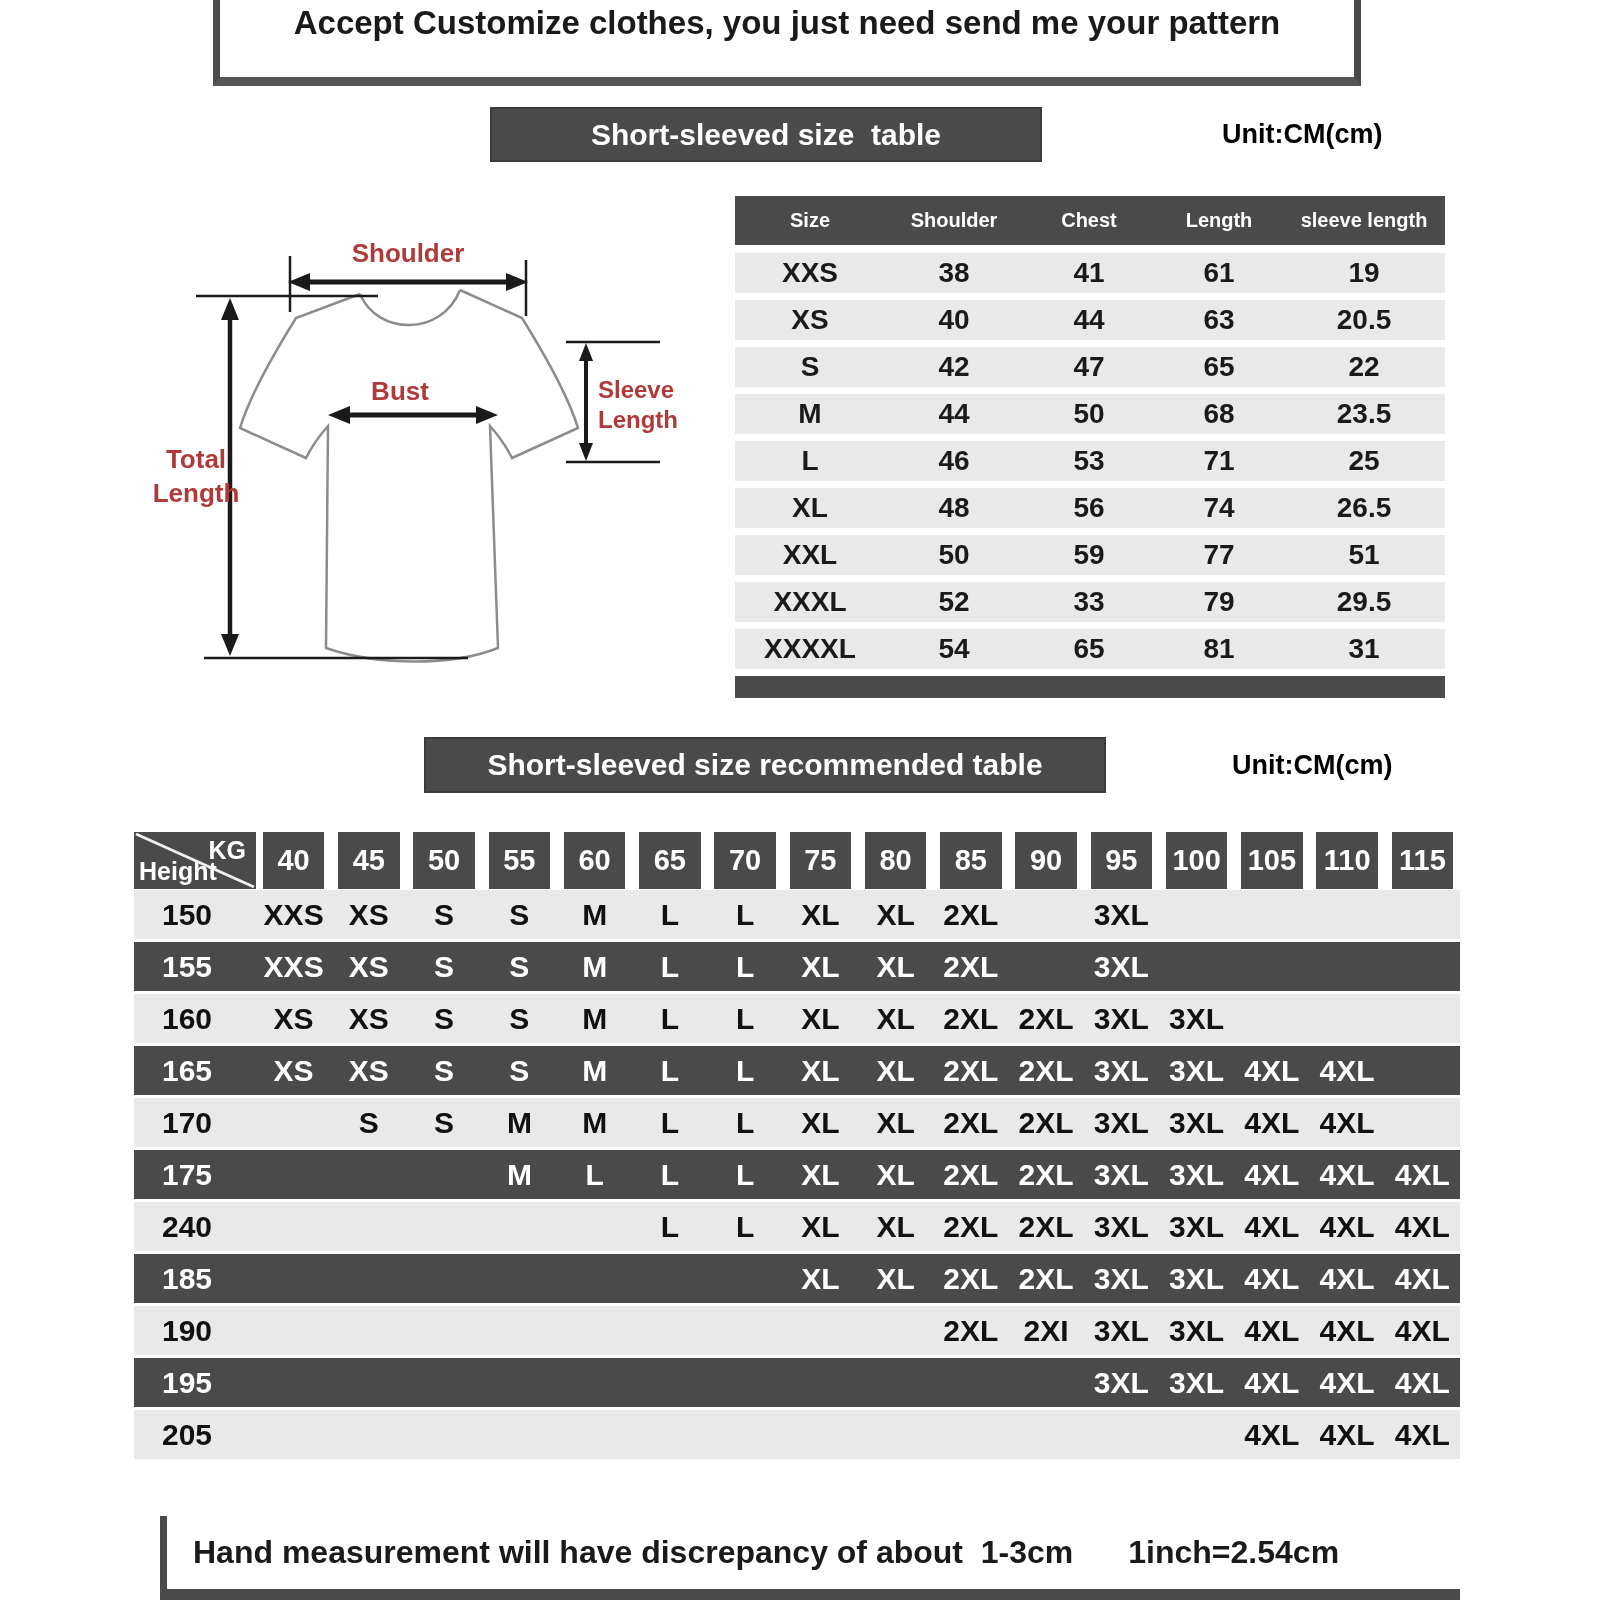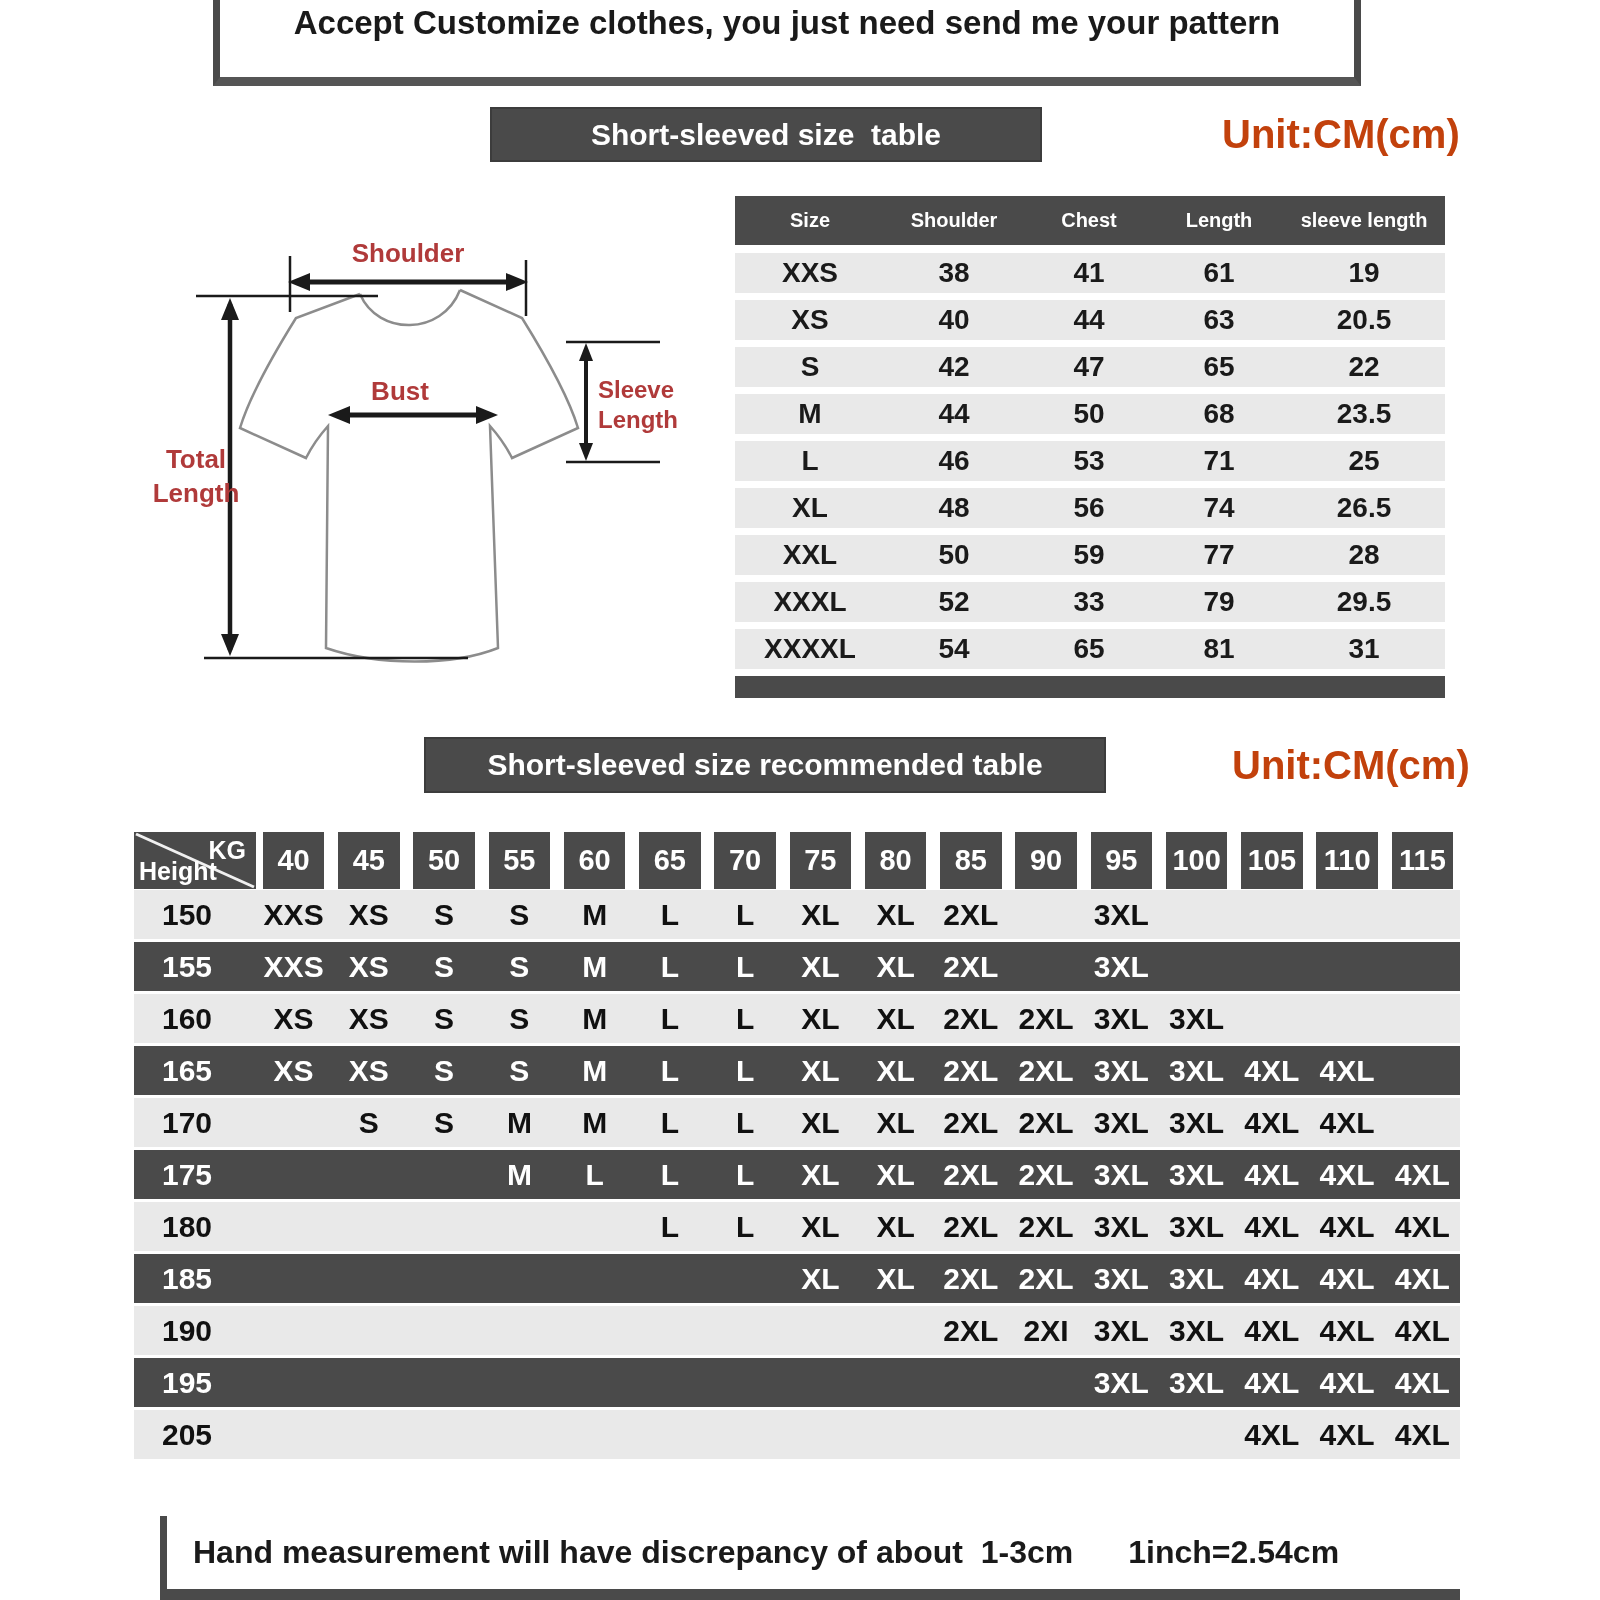--- a/index.html
+++ b/index.html
@@ -10,21 +10,21 @@
   .top-note { position:absolute; left:213px; top:0; width:1148px; height:86px;
     border-left:7px solid #4a4a4a; border-right:7px solid #4a4a4a; border-bottom:9px solid #555;
     text-align:center; padding-top:5px; }
   .top-note .line { font-size:33px; line-height:36px; letter-spacing:0px; }
 
   
   .banner { position:absolute; background:#4a4a4a; color:#fff; display:flex; align-items:center; justify-content:center;
     font-size:30px; white-space:pre; border:2px solid #3c3c3c; }
   .banner1 { left:490px; top:107px; width:552px; height:55px; }
   .banner2 { left:424px; top:737px; width:682px; height:56px; }
-  .unit { position:absolute; display:flex; align-items:center; font-size:40px; color:#c2410c; }
+  .unit { position:absolute; display:flex; align-items:center; font-size:27px; color:#000000; }
   .unit1 { left:1222px; top:107px; height:55px; }
   .unit2 { left:1232px; top:737px; height:56px; }
 
   
   .diagram { position:absolute; left:138px; top:230px; width:548px; height:470px; }
   .diagram svg { width:100%; height:100%; }
   .dlabel { fill:#b03a3a; font-family:"Liberation Sans",sans-serif; font-weight:700; }
 
   
   .size-table { position:absolute; left:735px; top:196px; width:710px; }
@@ -163,21 +163,21 @@
           <div>48</div>
           <div>56</div>
           <div>74</div>
           <div>26.5</div>
         </div>
         <div class="st-row">
           <div>XXL</div>
           <div>50</div>
           <div>59</div>
           <div>77</div>
-          <div>28</div>
+          <div>51</div>
         </div>
         <div class="st-row">
           <div>XXXL</div>
           <div>52</div>
           <div>33</div>
           <div>79</div>
           <div>29.5</div>
         </div>
         <div class="st-row">
           <div>XXXXL</div>
@@ -360,21 +360,21 @@
           <div>XL</div>
           <div>2XL</div>
           <div>2XL</div>
           <div>3XL</div>
           <div>3XL</div>
           <div>4XL</div>
           <div>4XL</div>
           <div>4XL</div>
         </div>
         <div class="m-row light">
-          <div class="m-height">180</div>
+          <div class="m-height">240</div>
           <div></div>
           <div></div>
           <div></div>
           <div></div>
           <div></div>
           <div>L</div>
           <div>L</div>
           <div>XL</div>
           <div>XL</div>
           <div>2XL</div>

